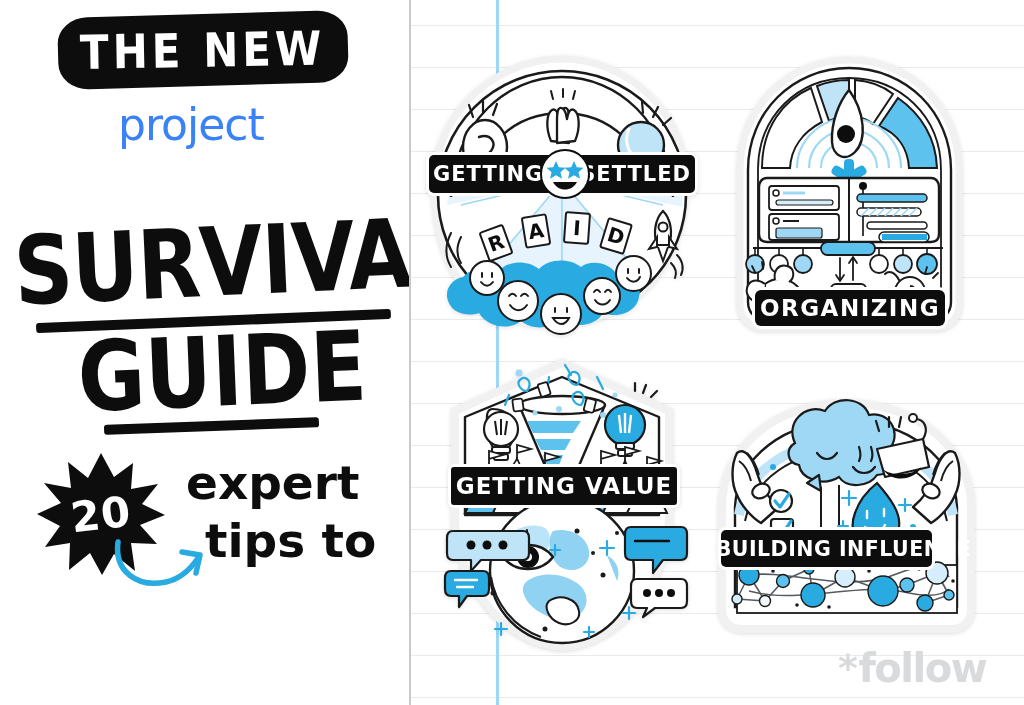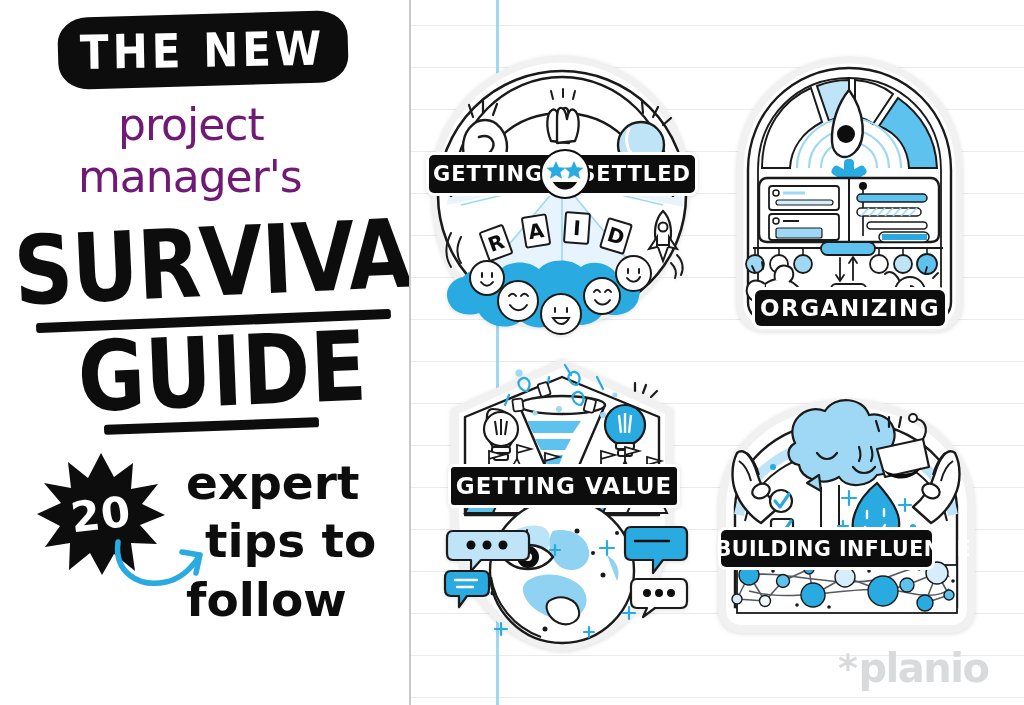--- a/index.html
+++ b/index.html
@@ -38,21 +38,21 @@
     font-family: "DejaVu Sans", sans-serif;
     font-weight: bold;
     font-size: 42px;
     letter-spacing: 4px;
     transform: rotate(0.6deg) scaleY(1.12);
     white-space: nowrap;
   }
 
   .script-line {
     position: absolute;
-    color: #701a75;
+    color: #3b82f6;
     font-family: "DejaVu Sans", sans-serif;
     font-weight: 500;
     white-space: nowrap;
   }
   #script-1 { left: 118px; top: 99px; font-size: 44px; letter-spacing: -1px; }
   #script-2 { left: 78px;  top: 151px; font-size: 44px; letter-spacing: -1px; }
 
   .big-word {
     position: absolute;
     color: #0d0d0d;
@@ -229,21 +229,20 @@
 
 <div id="page">
 
   <div id="left-panel">
 
     <div class="the-new-box">
       <span class="the-new-text">THE NEW</span>
     </div>
 
     <div class="script-line" id="script-1">project</div>
-    <div class="script-line" id="script-2">manager's</div>
 
     <div class="big-word" id="word-survival">SURVIVAL</div>
     <div class="rule" id="rule-1"></div>
 
     <div class="big-word" id="word-guide">GUIDE</div>
     <div class="rule" id="rule-2"></div>
 
     <div id="badge-20">
       <svg width="130" height="126" viewBox="0 0 130 126">
         <path d="M65 2 L78 26 L97 12 L95 38 L122 33 L106 53 L129 64 L104 74 L121 93 L95 92 L99 120 L78 103 L66 124 L54 102 L33 119 L34 92 L9 96 L24 75 L1 63 L25 52 L8 32 L35 37 L32 11 L52 27 Z" fill="#0d0d0d"></path>
@@ -251,21 +250,20 @@
       <div class="num">20</div>
     </div>
 
     <svg id="arrow-curve" viewBox="0 0 100 66">
       <path d="M6 12 C2 42, 26 58, 54 52 C68 49, 78 40, 86 28" fill="none" stroke="#29ABE2" stroke-width="5.5" stroke-linecap="round"></path>
       <path d="M70 22 L88 25 L84 43" fill="none" stroke="#29ABE2" stroke-width="5.5" stroke-linecap="round" stroke-linejoin="round"></path>
     </svg>
 
     <div class="tag-line" id="tag-1">expert</div>
     <div class="tag-line" id="tag-2">tips to</div>
-    <div class="tag-line" id="tag-3">follow</div>
   </div>
 
   <div id="right-panel">
     <div id="margin-line-gray"></div>
 
     <div class="rule-h" style="top:25px"></div>
     <div class="rule-h" style="top:67px"></div>
     <div class="rule-h" style="top:109px"></div>
     <div class="rule-h" style="top:151px"></div>
     <div class="rule-h" style="top:193px"></div>
@@ -839,16 +837,16 @@
         </g>
       </svg>
       <div class="banner" id="banner-building">
         <span>BUILDING INFLUENCE</span>
       </div>
     </div>
   </div>
 
   <div id="planio-logo">
     <span class="star">*</span>
-    <span>planio</span>
+    <span>follow</span>
   </div>
 
 </div>
 
 </body></html>

